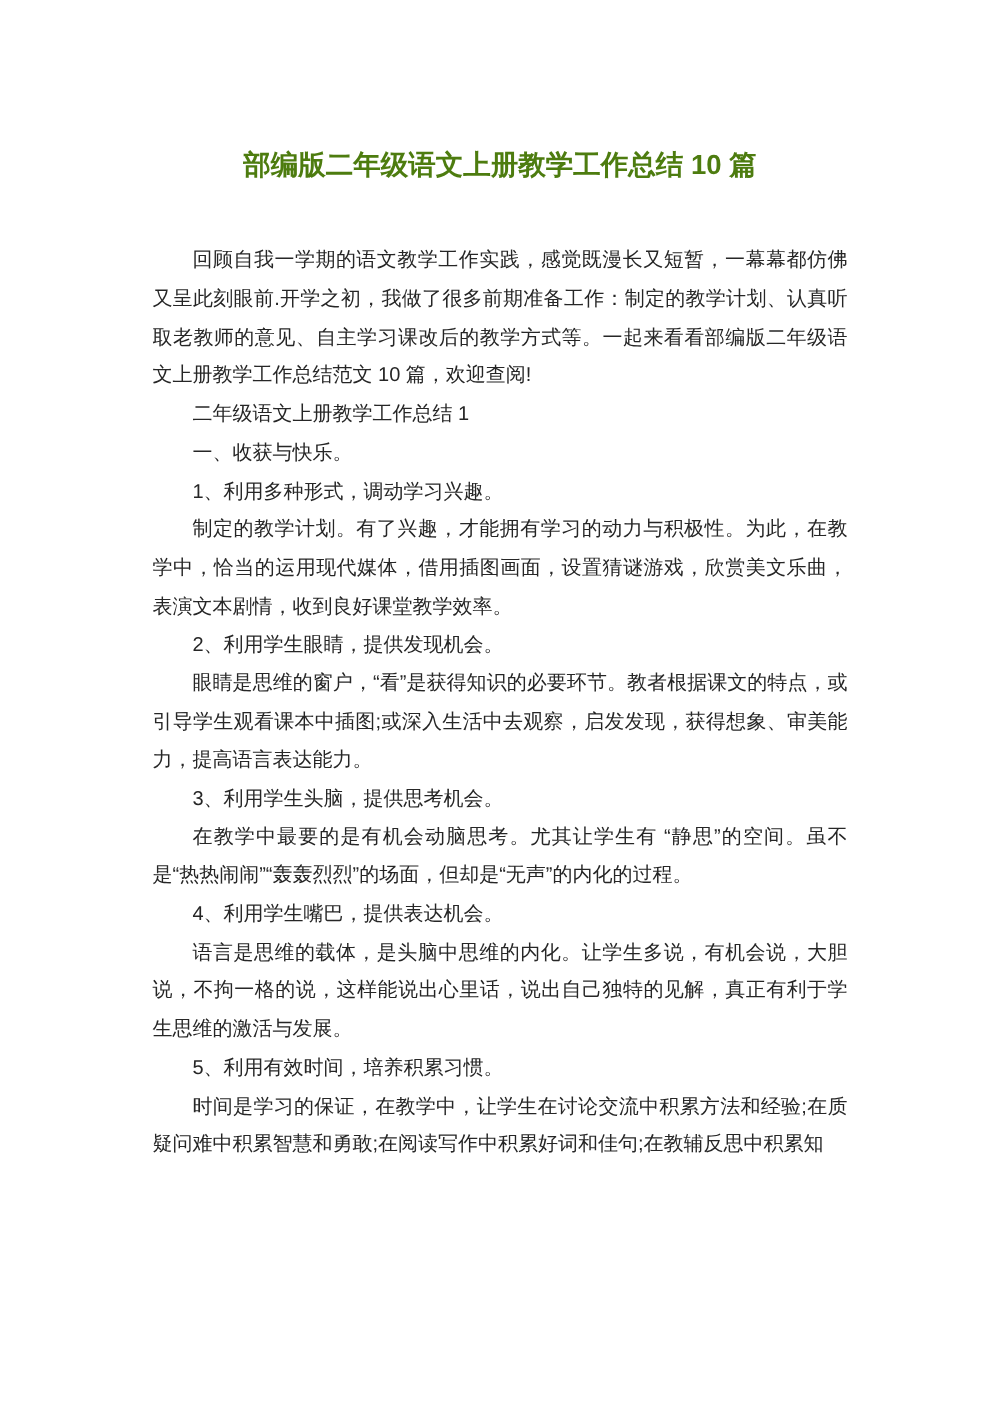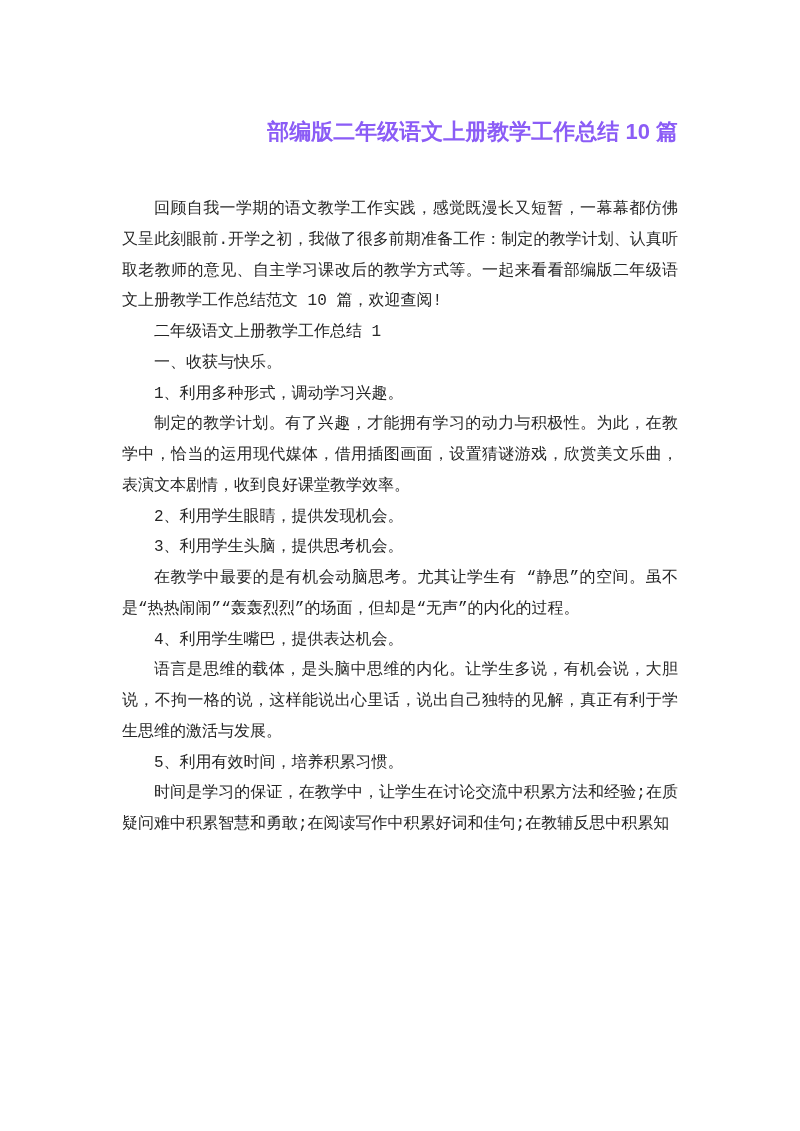--- a/index.html
+++ b/index.html
@@ -23,45 +23,46 @@
   .doc-title {
     margin: 0 0 46px 0;
     font-family: "Liberation Sans", "DejaVu Sans", sans-serif;
     font-weight: 700;
     font-size: 22px;
     line-height: 28px;
     text-align: center;
     color: #000000;
   }
   .doc-body {
-    font-family: Liberation Mono, monospace;
+    font-family: Liberation Sans, sans-serif;
     font-size: 16px;
     line-height: 30.75px;
     color: #262626;
     margin-top: 48px;
   }
   .para {
     margin: 0;
     padding: 0;
     text-indent: 2em;
     text-align: justify;
   }
 </style>
 </head>
 <body style="background: rgb(255, 255, 255);">
 
 <div class="page">
-  <h1 class="doc-title" style="color: #8b5cf6; text-align: right;">部编版二年级语文上册教学工作总结 10 篇</h1>
+  <h1 class="doc-title" style="color: #4d7c0f;">部编版二年级语文上册教学工作总结 10 篇</h1>
   <div class="doc-body" style="color: rgb(38, 38, 38);">
       <p class="para">回顾自我一学期的语文教学工作实践，感觉既漫长又短暂，一幕幕都仿佛又呈此刻眼前.开学之初，我做了很多前期准备工作：制定的教学计划、认真听取老教师的意见、自主学习课改后的教学方式等。一起来看看部编版二年级语文上册教学工作总结范文 10 篇，欢迎查阅!</p>
       <p class="para">二年级语文上册教学工作总结 1</p>
       <p class="para">一、收获与快乐。</p>
       <p class="para">1、利用多种形式，调动学习兴趣。</p>
       <p class="para">制定的教学计划。有了兴趣，才能拥有学习的动力与积极性。为此，在教学中，恰当的运用现代媒体，借用插图画面，设置猜谜游戏，欣赏美文乐曲，表演文本剧情，收到良好课堂教学效率。</p>
       <p class="para">2、利用学生眼睛，提供发现机会。</p>
+      <p class="para">眼睛是思维的窗户，“看”是获得知识的必要环节。教者根据课文的特点，或引导学生观看课本中插图;或深入生活中去观察，启发发现，获得想象、审美能力，提高语言表达能力。</p>
       <p class="para">3、利用学生头脑，提供思考机会。</p>
       <p class="para">在教学中最要的是有机会动脑思考。尤其让学生有 “静思”的空间。虽不是“热热闹闹”“轰轰烈烈”的场面，但却是“无声”的内化的过程。</p>
       <p class="para">4、利用学生嘴巴，提供表达机会。</p>
       <p class="para">语言是思维的载体，是头脑中思维的内化。让学生多说，有机会说，大胆说，不拘一格的说，这样能说出心里话，说出自己独特的见解，真正有利于学生思维的激活与发展。</p>
       <p class="para">5、利用有效时间，培养积累习惯。</p>
       <p class="para">时间是学习的保证，在教学中，让学生在讨论交流中积累方法和经验;在质疑问难中积累智慧和勇敢;在阅读写作中积累好词和佳句;在教辅反思中积累知</p>
     </div>
 </div>
 
 </body></html>

